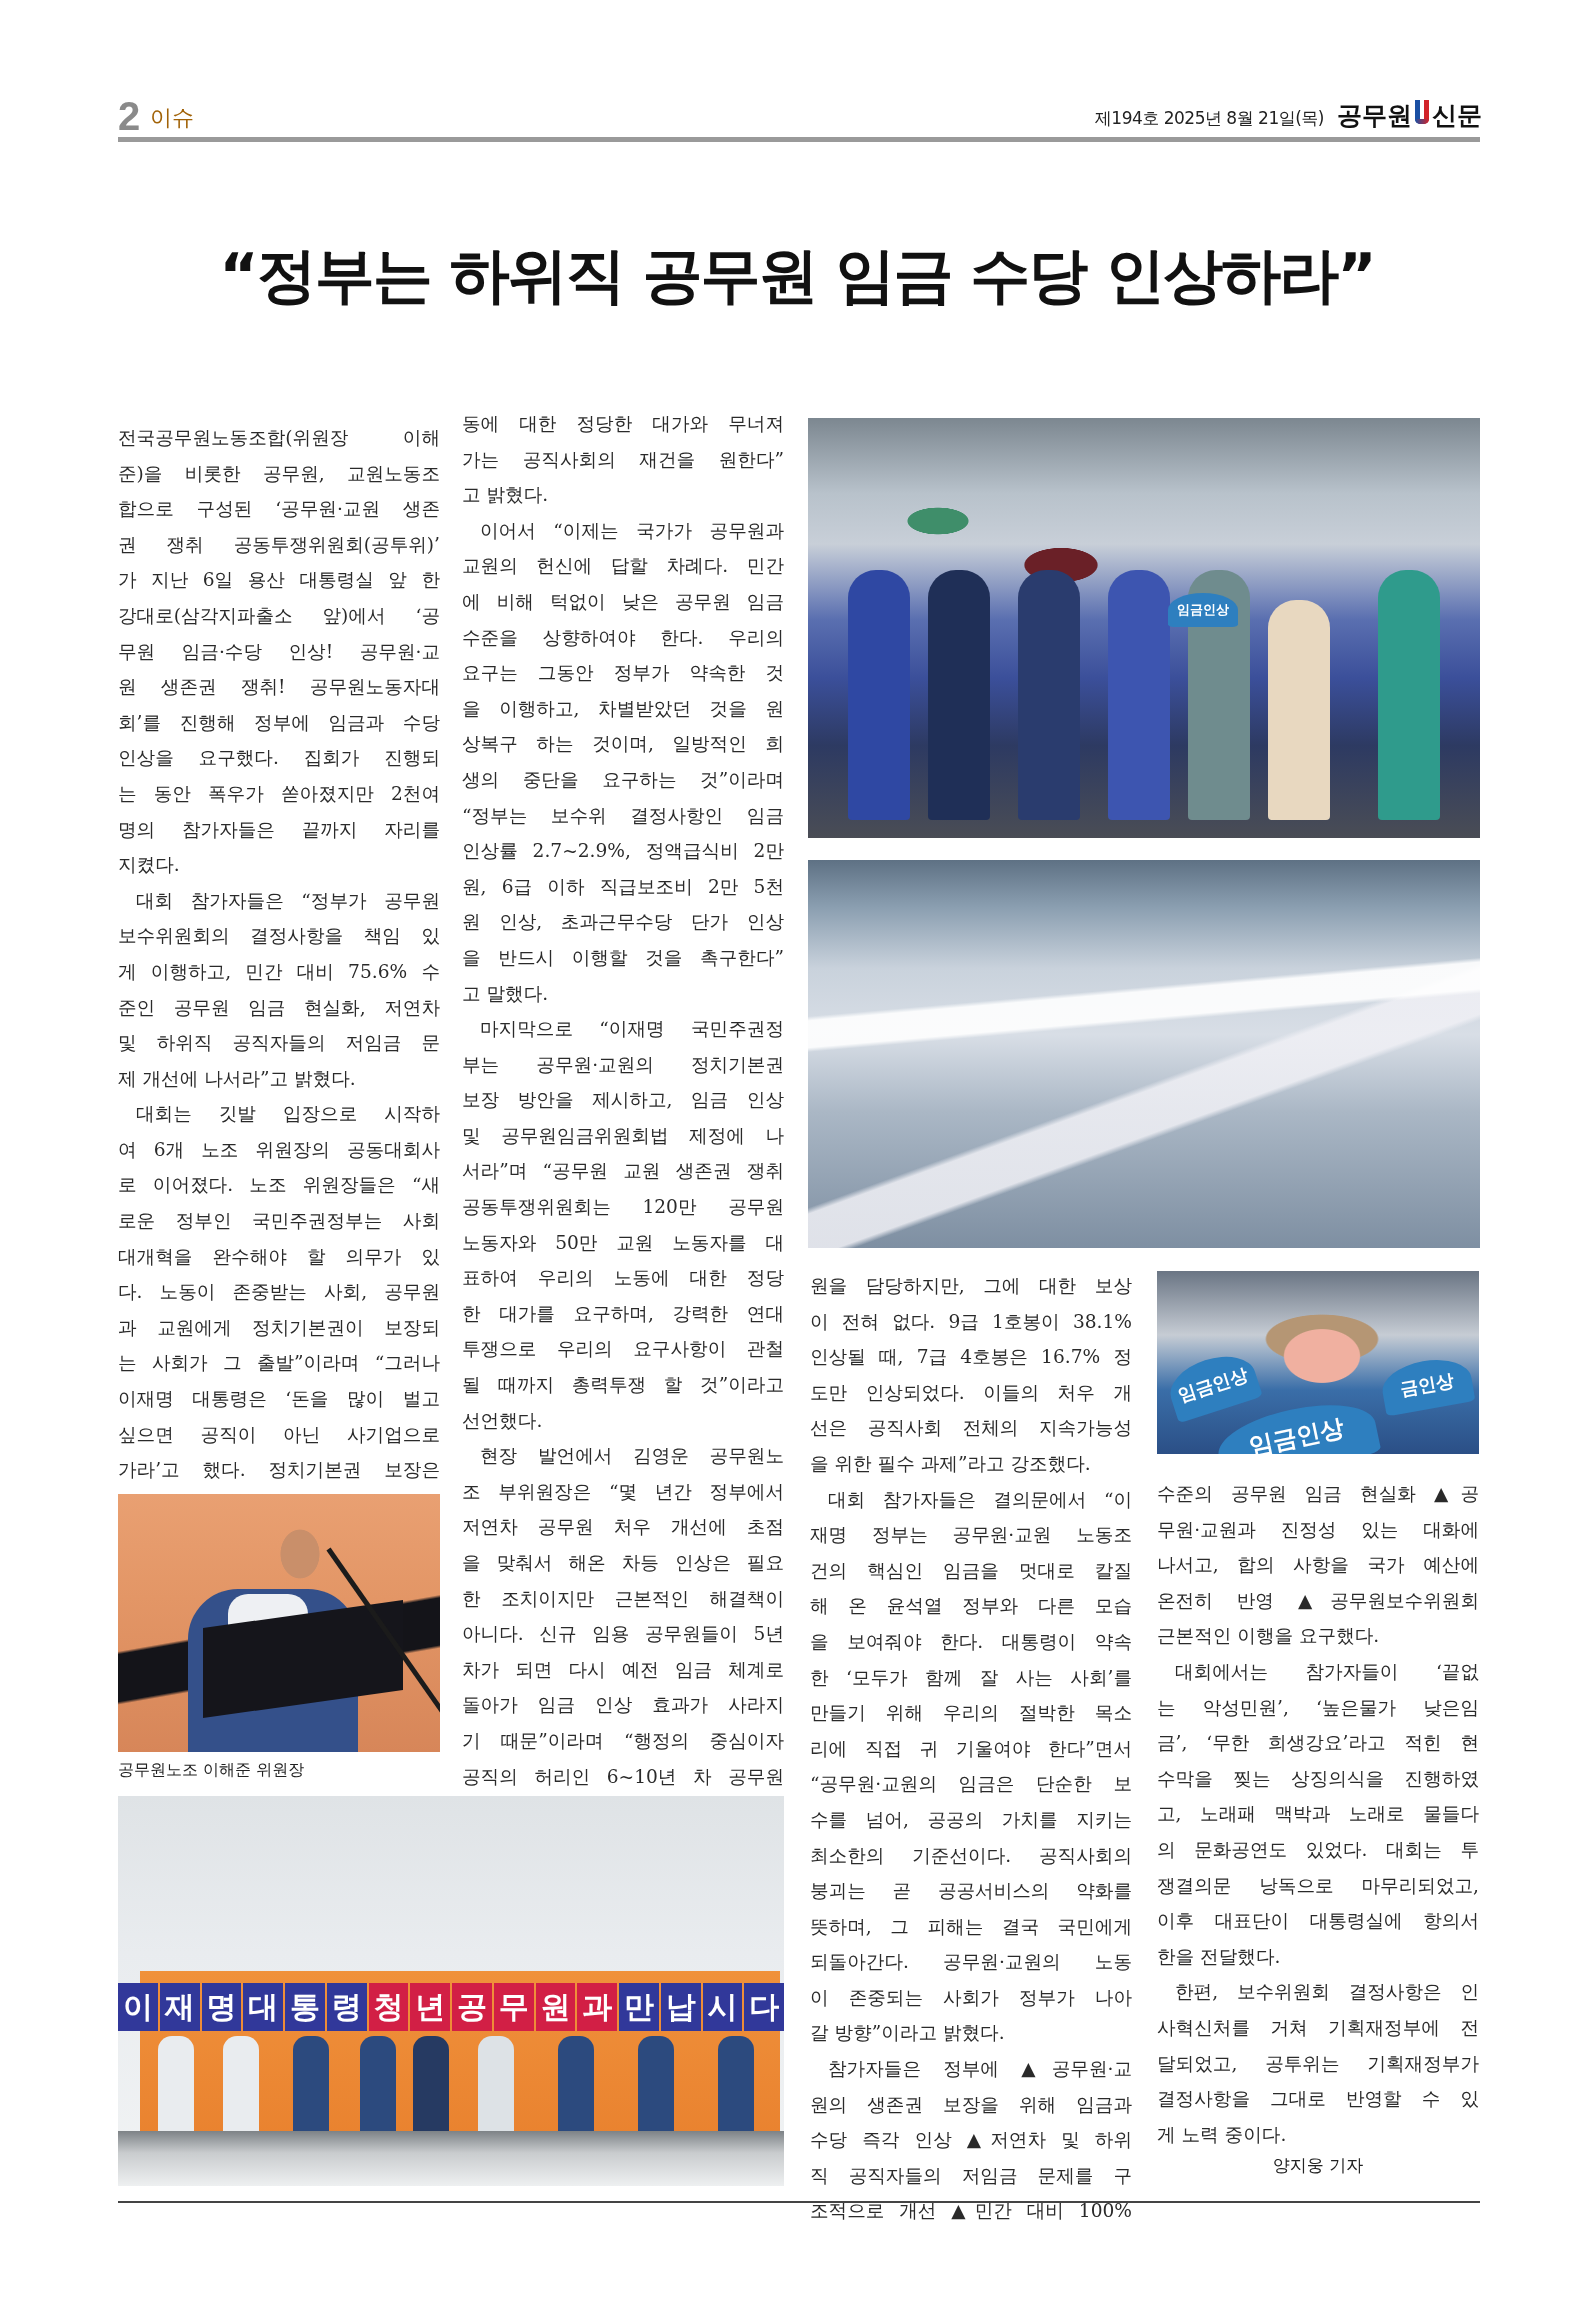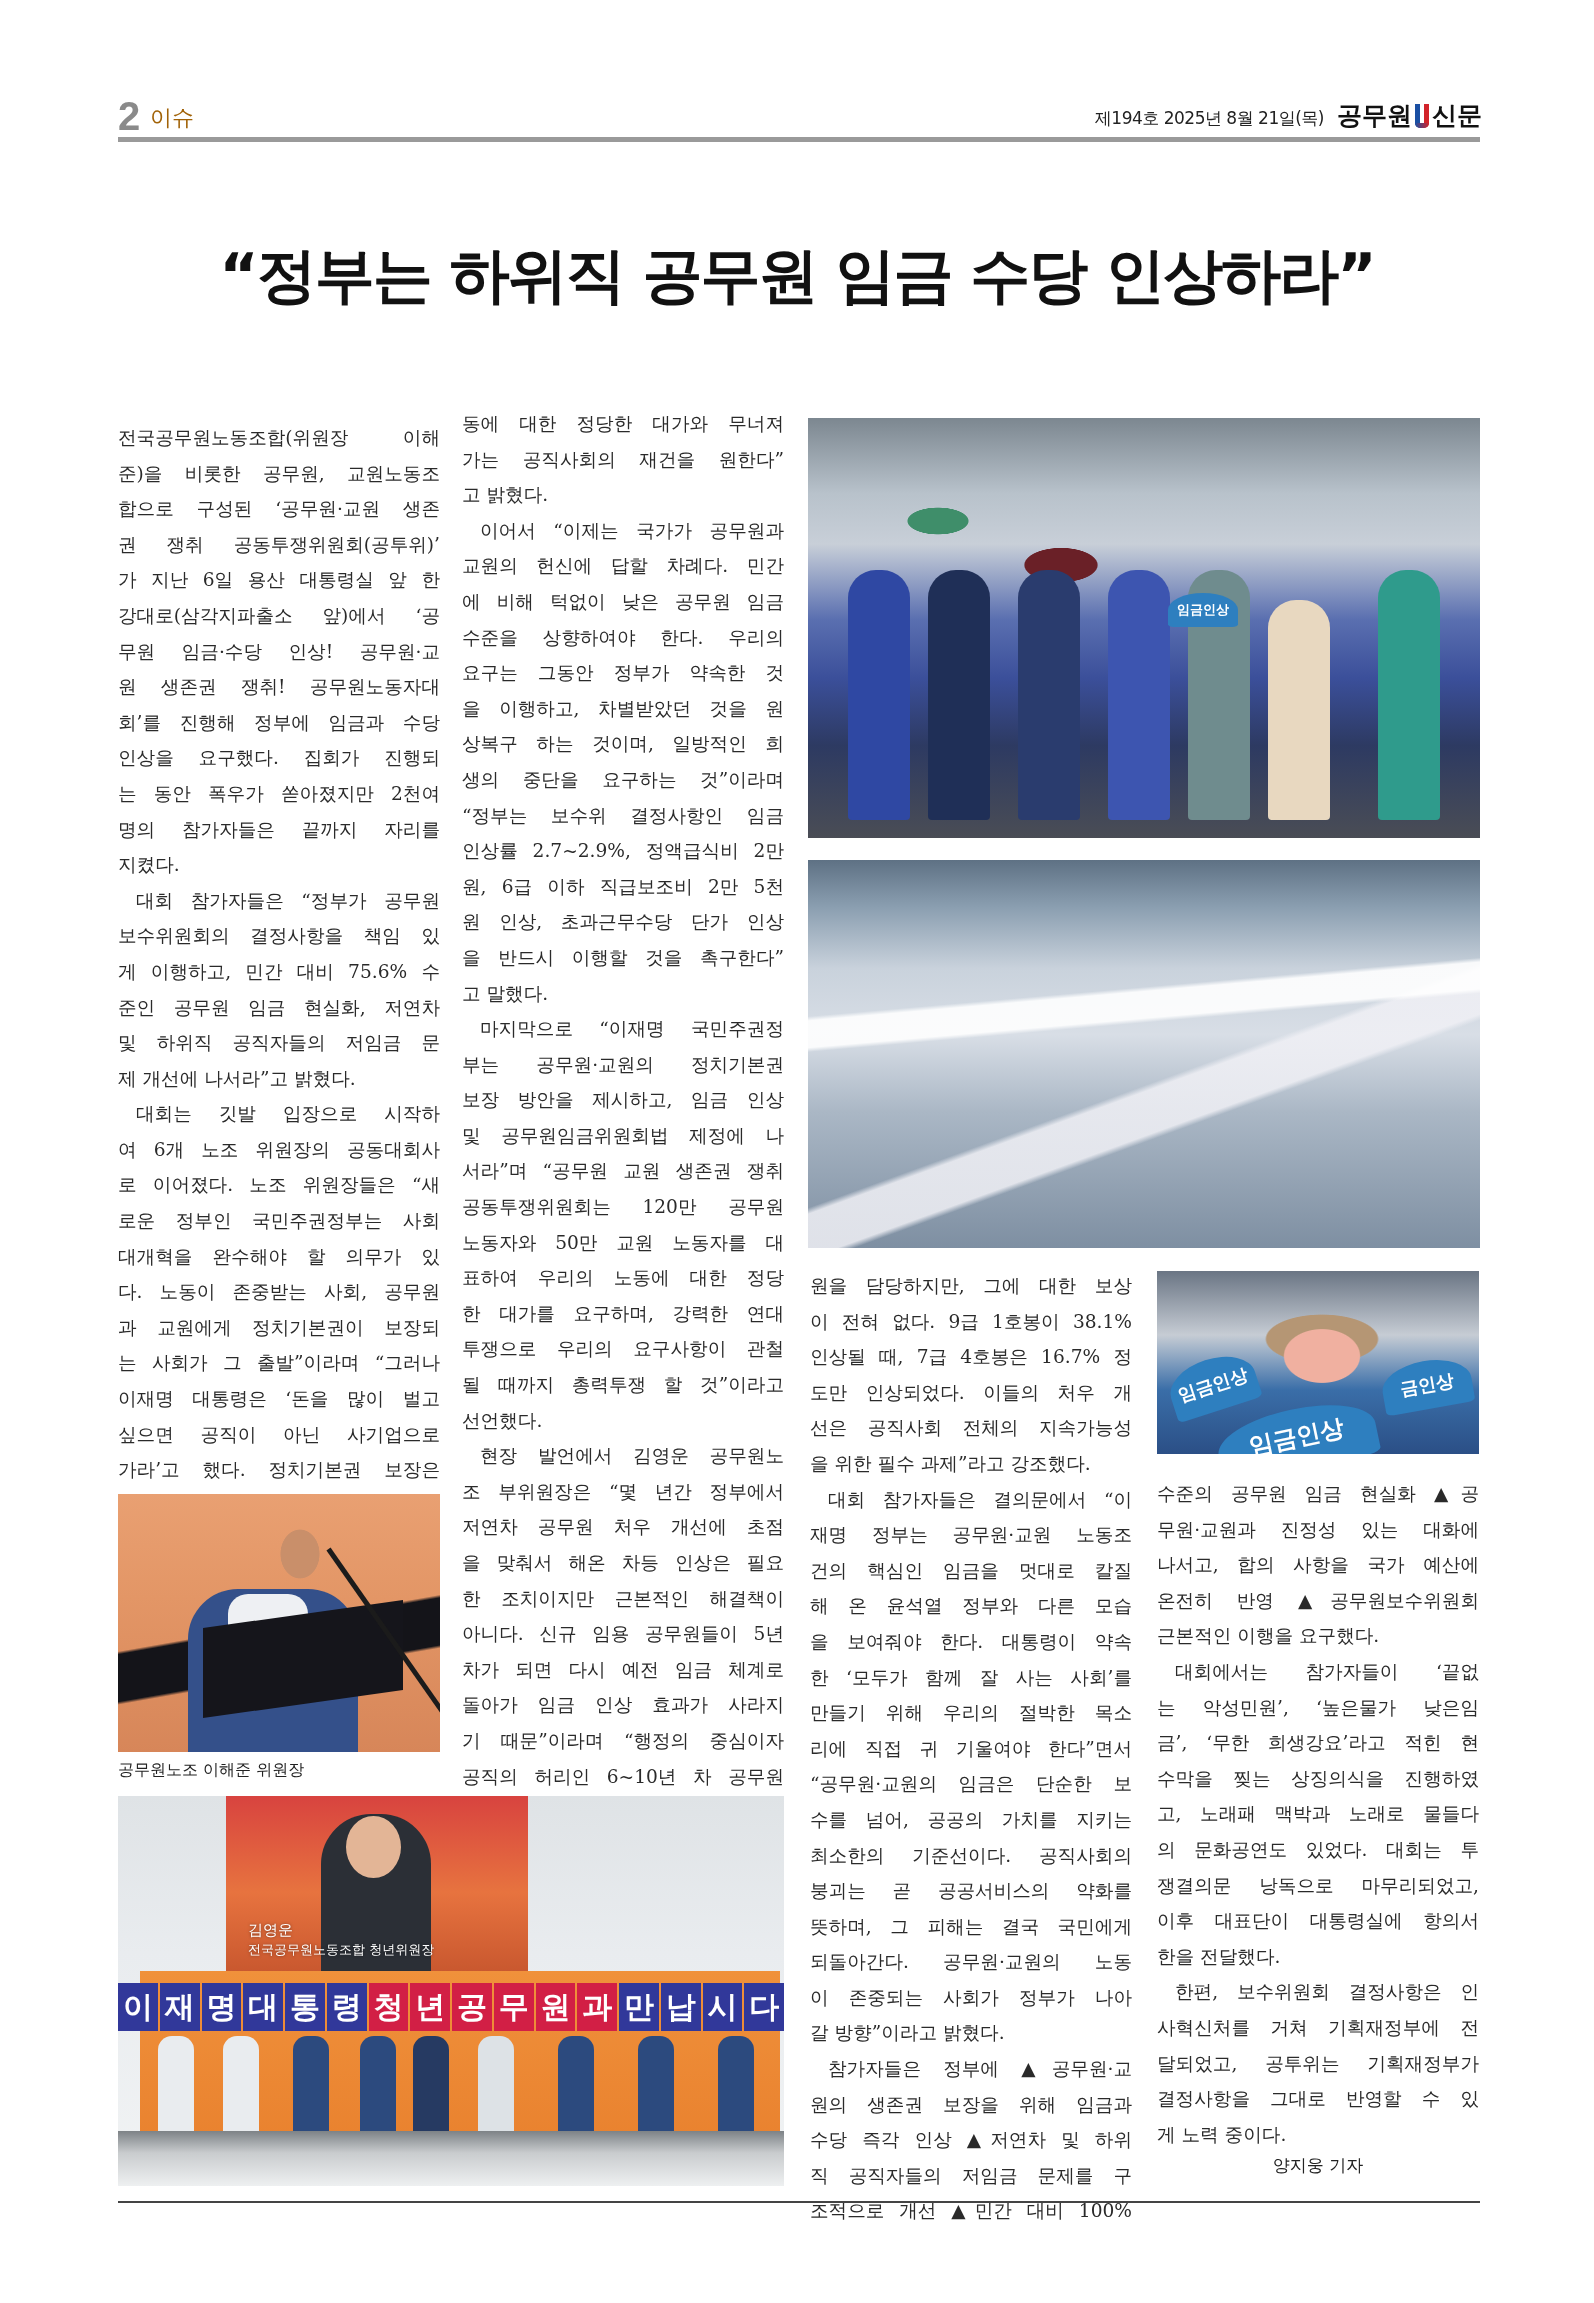--- a/index.html
+++ b/index.html
@@ -3,21 +3,21 @@
 <meta charset="utf-8">
 <style>
   html, body { margin:0; padding:0; background:#ffffff; }
   body { width:1594px; height:2303px; position:relative; overflow:hidden; font-family:"DejaVu Serif", "Liberation Serif", serif; color:#222; }
   .abs { position:absolute; }
   
   #hdr-page { left:118px; top:94px; font-family:"Liberation Sans","DejaVu Sans",sans-serif; font-weight:bold; font-size:40px; color:#8a8a8a; line-height:44px; }
   #hdr-section { left:150px; top:104px; font-family:"DejaVu Sans",sans-serif; font-size:22px; color:#a16207; line-height:28px; }
   #hdr-issue { right:270px; top:106px; font-family:"DejaVu Sans",sans-serif; font-size:17px; color:#222; line-height:24px; letter-spacing:-0.5px; }
   #hdr-issue b { font-weight:normal; }
-  #hdr-logo { right:112px; top:100px; font-family:"DejaVu Sans",sans-serif; font-weight:bold; font-size:25px; line-height:32px; color:#111; display:flex; align-items:center; gap:1px; }
+  #hdr-logo { right:112px; top:100px; font-family:"DejaVu Sans",sans-serif; font-weight:bold; font-size:25px; line-height:32px; color:#111; display:flex; gap:1px; }
   #logo-u { display:inline-block; width:14px; height:24px; position:relative; margin:0 2px; }
   #logo-u .l { position:absolute; left:0; top:0; width:5px; height:24px; background:#1a4fa3; border-radius:0 0 0 6px; }
   #logo-u .r { position:absolute; right:0; top:0; width:5px; height:24px; background:#d2232a; border-radius:0 0 6px 0; }
   #logo-u .b { position:absolute; left:0; bottom:0; width:14px; height:5px; background:linear-gradient(90deg,#1a4fa3,#d2232a); border-radius:0 0 7px 7px; }
   #hdr-rule { left:118px; top:137px; width:1362px; height:5px; background:#9a9a9a; }
   
   #headline { left:0; top:235px; width:1594px; text-align:center; font-family:"DejaVu Sans",sans-serif; font-weight:bold; font-size:60px; line-height:80px; color:#111; letter-spacing:-2px; }
   
   .col { position:absolute; font-size:18.6px; line-height:35.6px; text-align:justify; word-break:keep-all; color:#2a2a2a; }
   .line { display:block; text-align:justify; text-align-last:justify; white-space:nowrap; overflow:hidden; }
@@ -242,26 +242,20 @@
 
 <div class="photo" id="photo-speaker">
   <div class="shirt"></div>
   <div class="tee"></div>
   <div class="folder"></div>
   <div class="mic"></div>
 </div>
 <div class="abs" id="caption1">공무원노조 이해준 위원장</div>
 
 <div class="photo" id="photo-stage">
-  <div id="stage-screen">
-    <div class="person"></div>
-    <div class="face"></div>
-    <div id="stage-name">김영운</div>
-    <div id="stage-role">전국공무원노동조합 청년위원장</div>
-  </div>
   <div id="stage-backdrop"></div>
   <div class="member" style="left:40px;background:#e9ecef;"></div>
   <div class="member" style="left:105px;background:#e9ecef;"></div>
   <div class="member" style="left:175px;background:#2c4a7e;"></div>
   <div class="member" style="left:242px;background:#2c4a7e;"></div>
   <div class="member" style="left:295px;background:#263a62;height:110px;"></div>
   <div class="member" style="left:360px;background:#dde2e6;"></div>
   <div class="member" style="left:440px;background:#2c4a7e;"></div>
   <div class="member" style="left:520px;background:#2c4a7e;"></div>
   <div class="member" style="left:600px;background:#2c4a7e;"></div>

